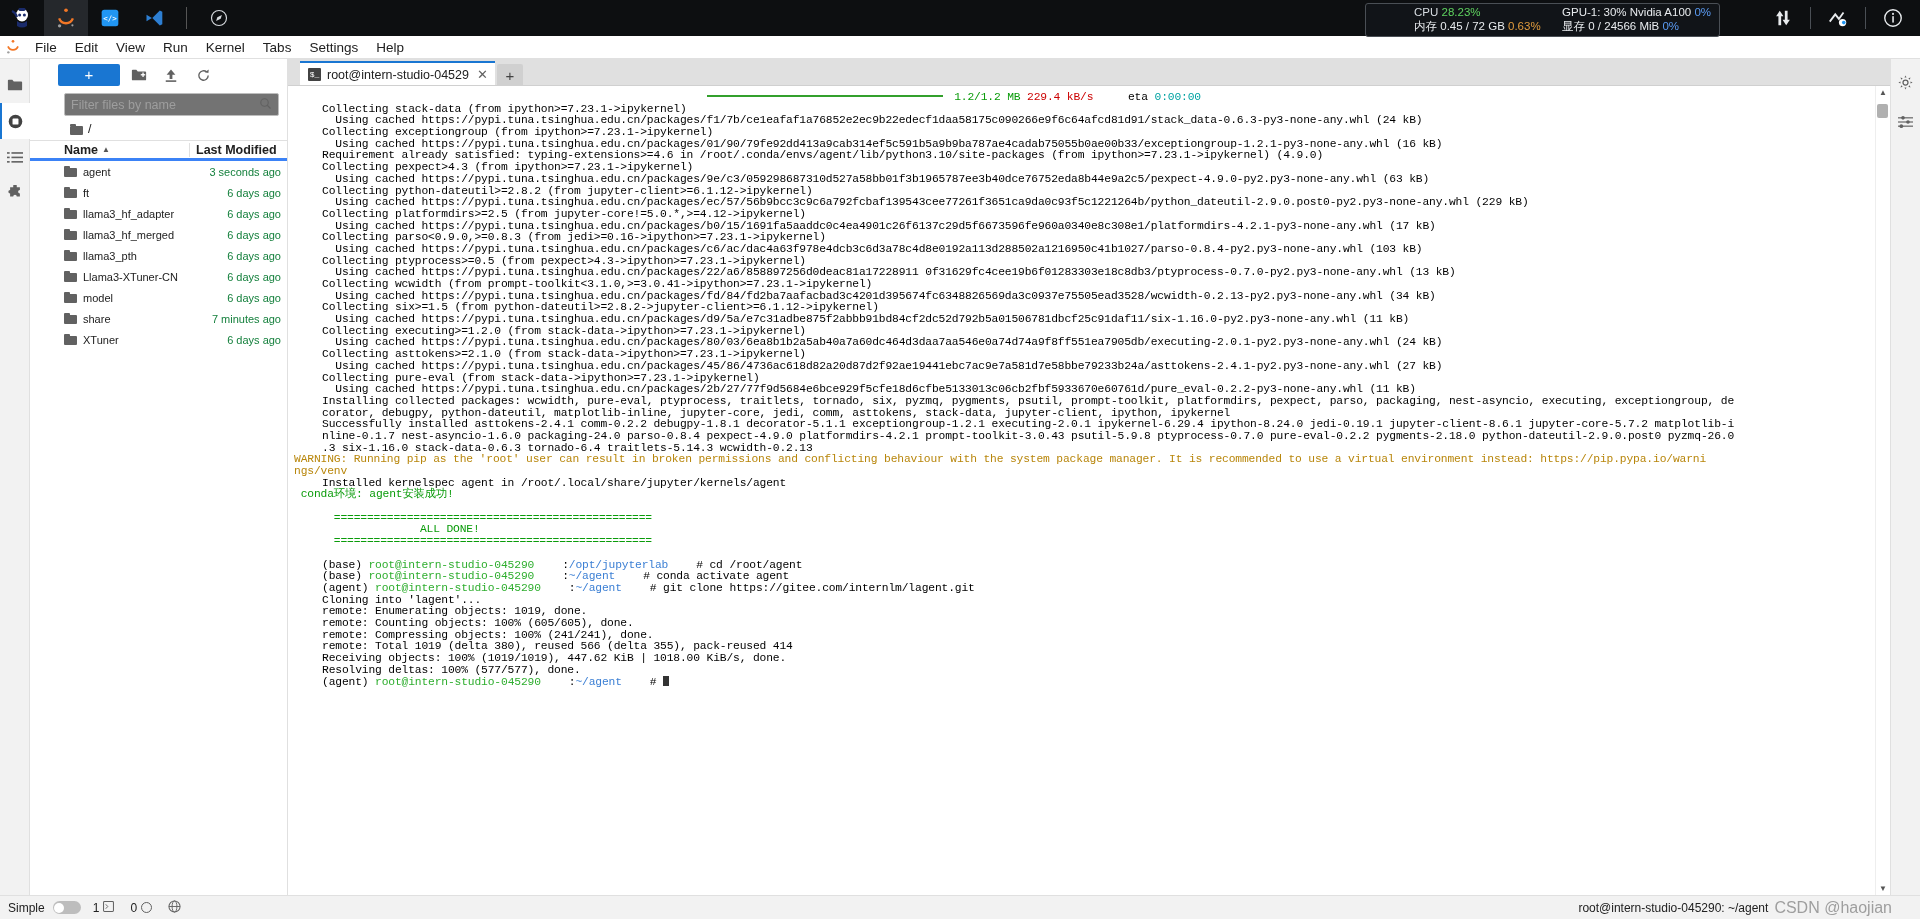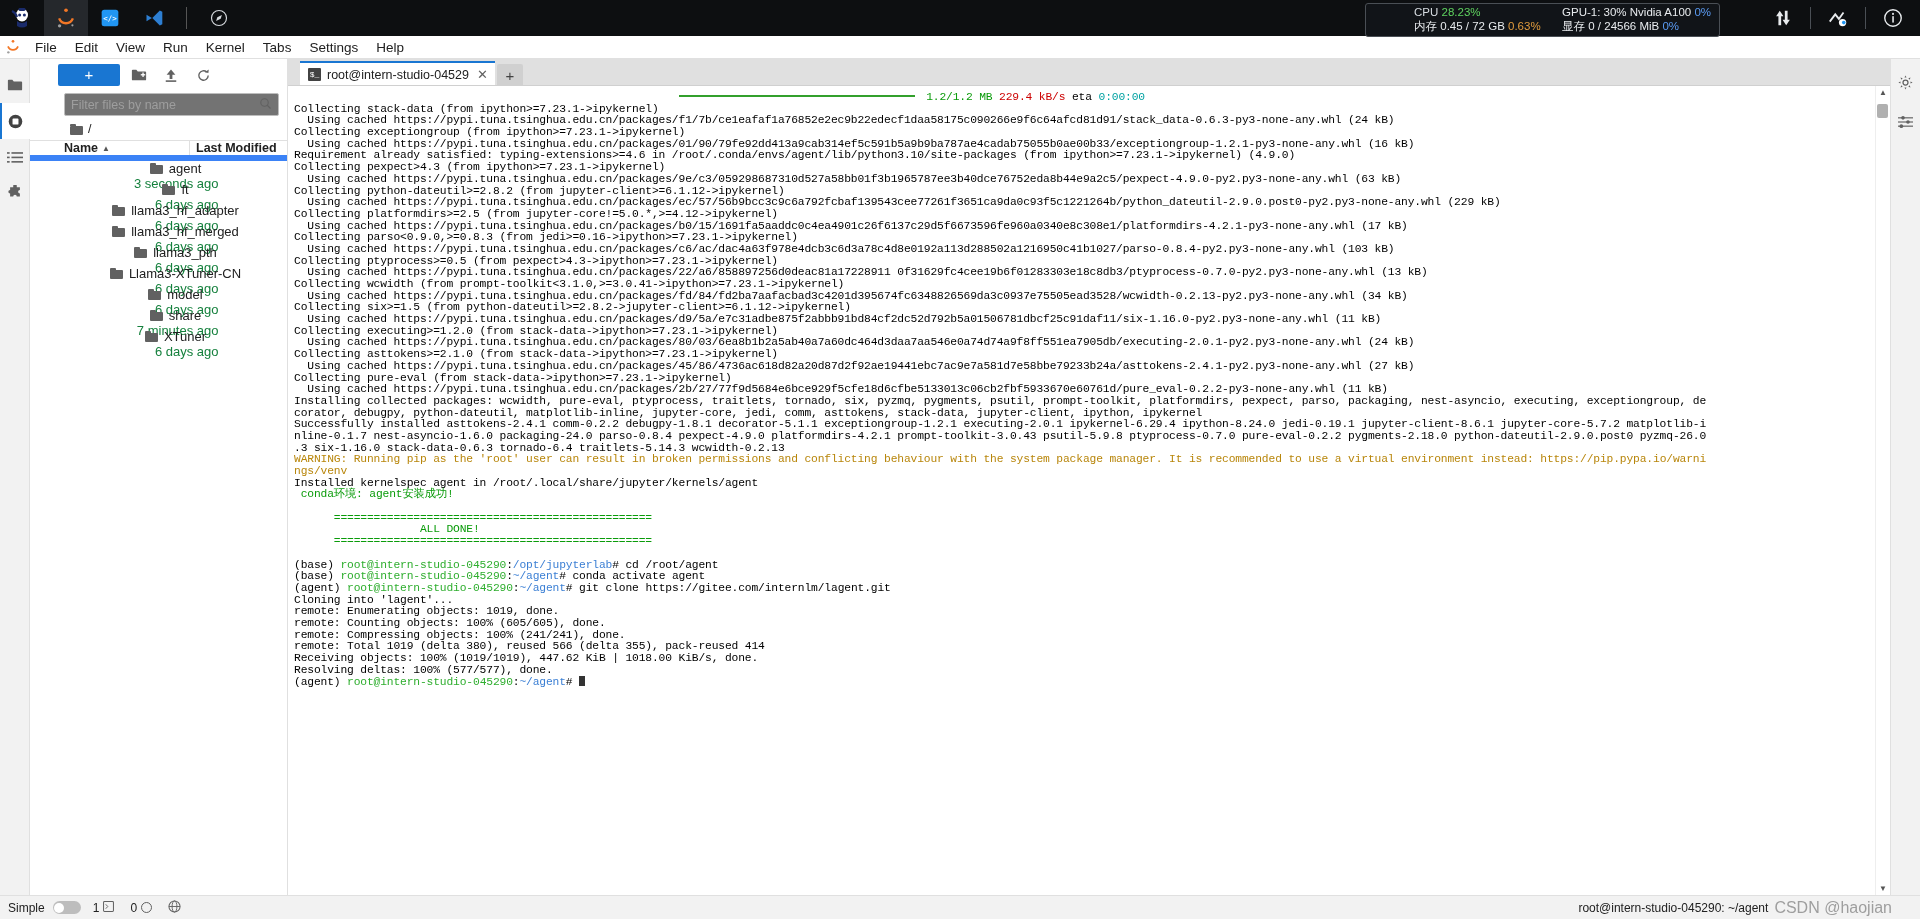--- a/index.html
+++ b/index.html
@@ -97,31 +97,31 @@
   .fb-filter input {
     flex: 1; border: none; outline: none; font-size: 12.5px; color: #212121;
     font-family: "Liberation Sans", sans-serif; background: transparent;
   }
   .fb-filter input::placeholder { color: #9e9e9e; }
 
   .fb-breadcrumb { display: flex; align-items: center; gap: 5px; padding: 2px 0 4px 40px; font-size: 12.5px; color: #212121; }
 
   .fb-header {
     display: flex; align-items: center; height: 21px;
-    border-top: 1px solid #e0e0e0; border-bottom: 6px solid #3b82f6;
+    border-top: 1px solid #e0e0e0; border-bottom: 3px solid #3b82f6;
     font-size: 12.5px; font-weight: bold; color: #212121; padding-left: 34px;
   }
   .fb-h-name { flex: 1; display: flex; align-items: center; gap: 4px; }
   .fb-h-mod { width: 98px; text-align: left; border-left: 1px solid #e0e0e0; padding-left: 6px; }
   .sortcaret { font-size: 8px; color: #555; }
 
   .fb-list { flex: 1; overflow: hidden; }
   .fb-row {
     display: flex; align-items: center; height: 21px; padding-left: 34px;
-    font-size: 13px; color: #212121; flex-direction: column;
+    font-size: 11px; color: #212121;
   }
   .fb-r-name { flex: 1; display: flex; align-items: center; gap: 6px; }
   .fb-r-mod { width: 98px; text-align: right; padding-right: 6px; color: #15803d; }
 
   .folder-ico { display: inline-block; width: 13px; height: 11px; position: relative; }
   .folder-ico::before {
     content: ""; position: absolute; left: 0; top: 0; width: 6px; height: 2.5px;
     background: #616161; border-radius: 1px 1px 0 0;
   }
   .folder-ico::after {
@@ -165,21 +165,21 @@
     color: #000;
     letter-spacing: -0.15px;
   }
   .term .ln { height: 11.7px; }
   .c-green { color: #0a9b0a; }
   .c-red    { color: #cc0000; margin-top: 47px; }
   .c-cyan   { color: #00a2a2; }
   .c-yellow { color: #b8860b; margin-top: 36px; }
   .c-prompt-green { color: #2fae2f; }
   .c-path-blue { color: #3b7fd4; }
-  .c-default { color: #000; }
+  .c-default { color: #000; margin-left: 28px; }
   .pbar {
     display: inline-block; width: 236px; height: 2.5px;
     background: #33a02c; vertical-align: middle; margin-right: 5px;
     position: relative; top: -1px;
   }
   .cursor { display: inline-block; width: 6px; height: 10px; background: #333; vertical-align: -1px; }
 
   
   .term-scroll {
     position: absolute; right: 0; top: 0; bottom: 0; width: 15px;

